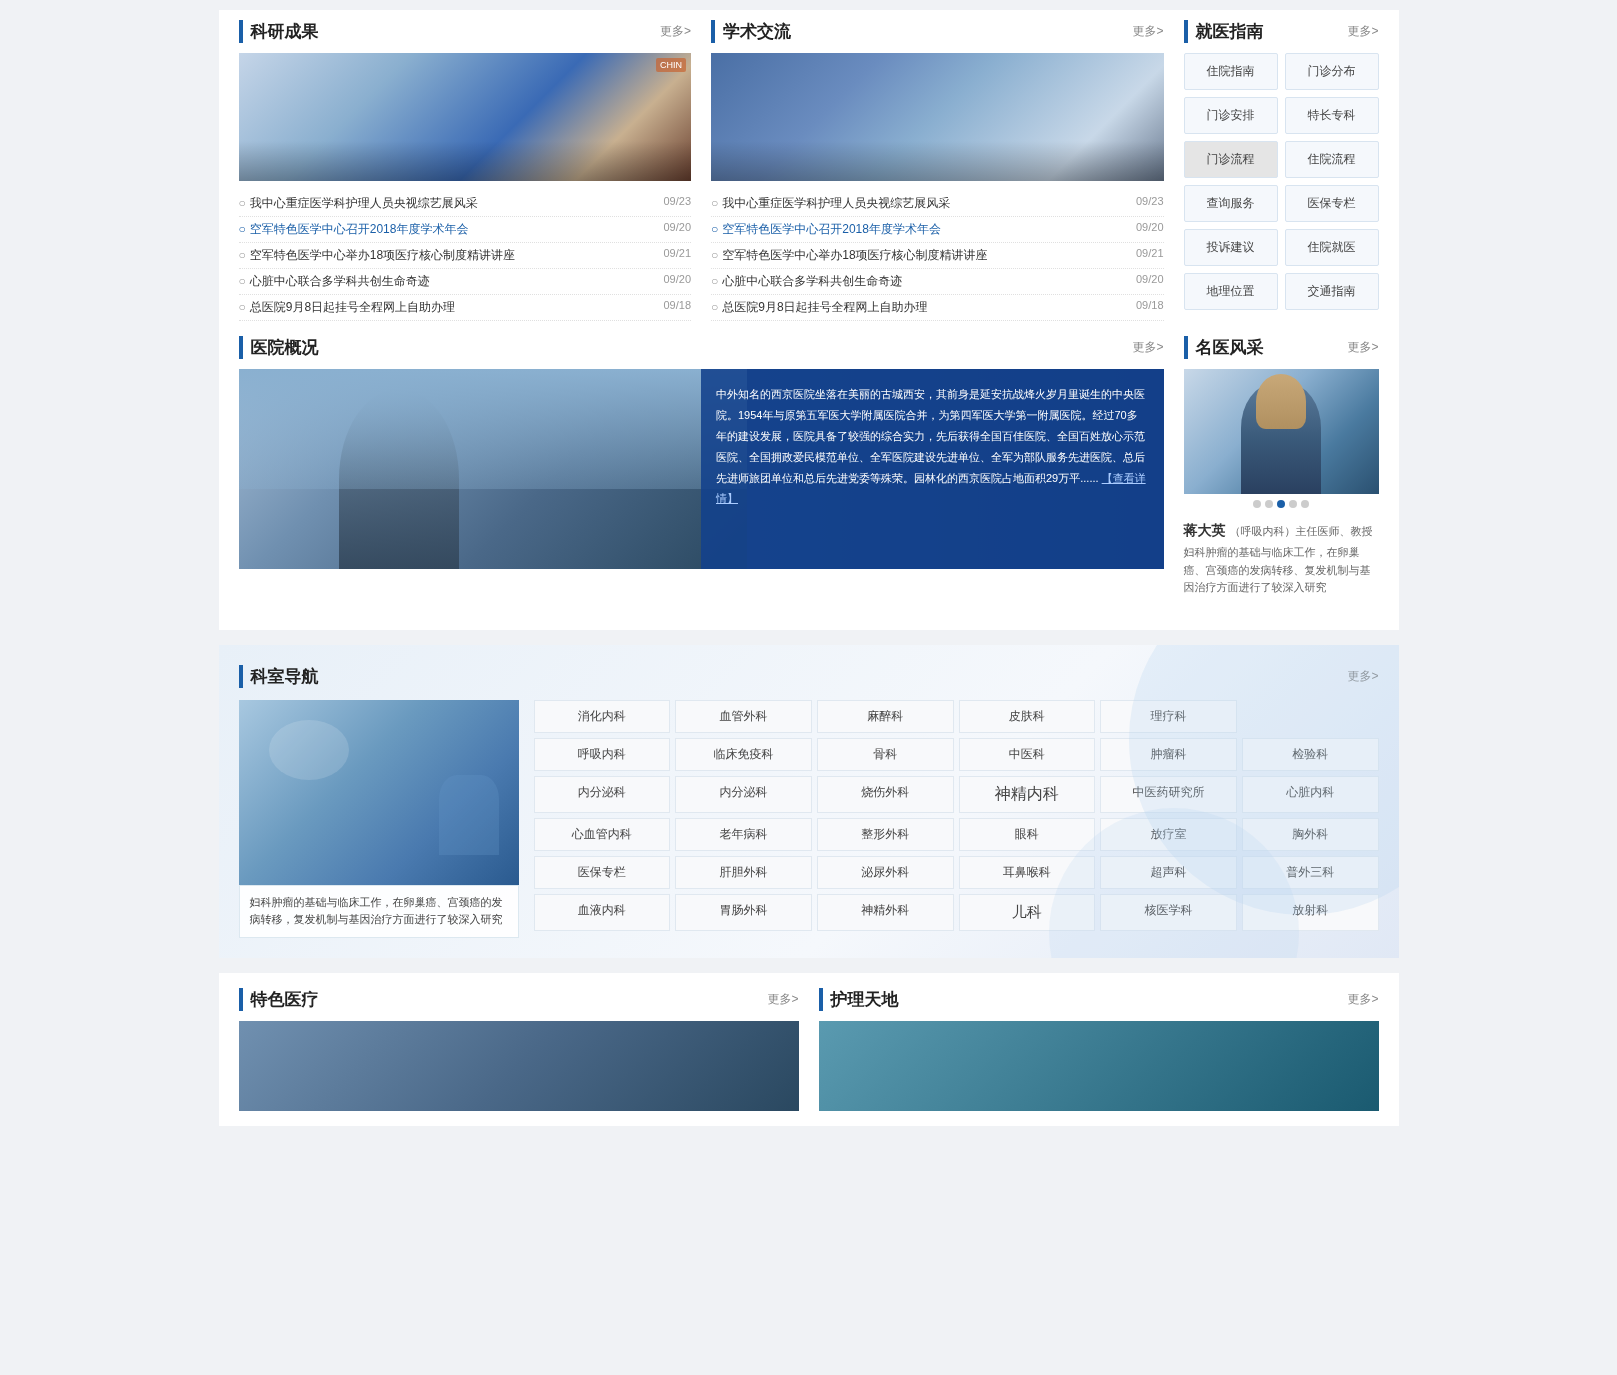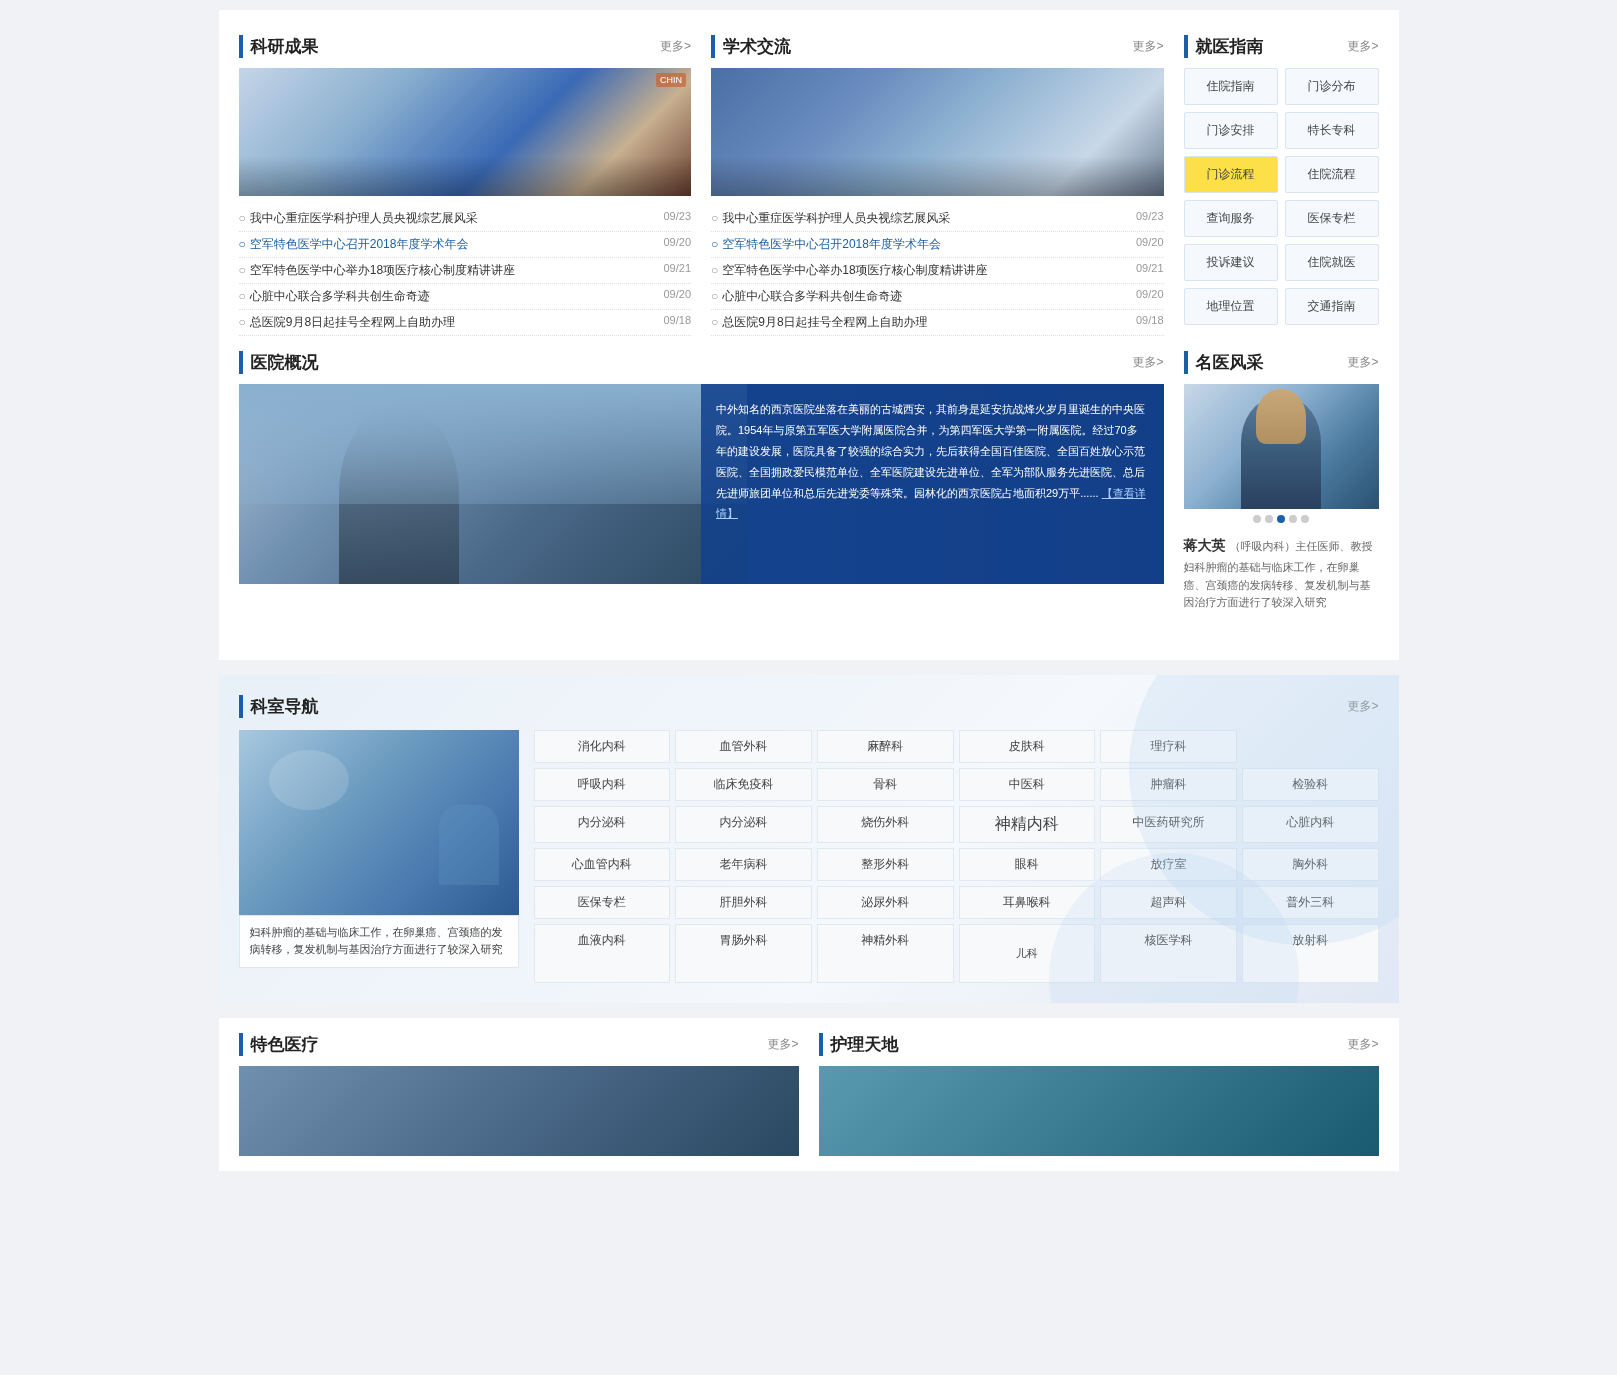--- a/index.html
+++ b/index.html
@@ -4,21 +4,21 @@
   <style>
     * { margin: 0; padding: 0; box-sizing: border-box; }
     body { font-family: 'Microsoft YaHei', SimSun, sans-serif; background: #f0f2f5; color: #333; font-size: 13px; }
 
     .section-header { display: flex; align-items: center; justify-content: space-between; margin-bottom: 12px; border-left: 4px solid #1a5fa8; padding-left: 8px; }
   </style>
 </head>
 <body>
 
 <div style="background:#f0f2f5; min-height:1375px; padding: 10px 0;">
-  <div style="max-width:1180px; margin:0 auto; background:#fff; padding: 25px 20px;">
+  <div style="max-width:1180px; margin:0 auto; background:#fff; padding: 10px 20px;">
 
     <div style="display:flex; gap:20px; margin-bottom:15px;">
 
       <div style="flex:1;">
         <div class="section-header" style="display:flex;align-items:center;justify-content:space-between;margin-bottom:10px;border-left:4px solid #1a5fa8;padding-left:8px;">
           <span style="font-size:17px;font-weight:bold;color:#222;">科研成果</span>
           <span style="font-size:12px;color:#888;cursor:pointer;">更多&gt;</span>
         </div>
         <div style="width:100%;height:128px;background:linear-gradient(135deg,#c5d5e8 0%,#8aafcf 30%,#3a6ab5 60%,#c8b090 80%,#6a4030 100%);margin-bottom:10px;position:relative;overflow:hidden;">
 
@@ -84,21 +84,21 @@
       <div style="flex:0 0 195px;">
         <div style="display:flex;align-items:center;justify-content:space-between;margin-bottom:10px;border-left:4px solid #1a5fa8;padding-left:8px;">
           <span style="font-size:17px;font-weight:bold;color:#222;">就医指南</span>
           <span style="font-size:12px;color:#888;cursor:pointer;">更多&gt;</span>
         </div>
         <div style="display:grid;grid-template-columns:1fr 1fr;gap:7px;">
           <div style="background:#f5f8fc;border:1px solid #d8e4f0;padding:9px 5px;text-align:center;font-size:12px;color:#444;cursor:pointer;border-radius:2px;">住院指南</div>
           <div style="background:#f5f8fc;border:1px solid #d8e4f0;padding:9px 5px;text-align:center;font-size:12px;color:#444;cursor:pointer;border-radius:2px;">门诊分布</div>
           <div style="background:#f5f8fc;border:1px solid #d8e4f0;padding:9px 5px;text-align:center;font-size:12px;color:#444;cursor:pointer;border-radius:2px;">门诊安排</div>
           <div style="background:#f5f8fc;border:1px solid #d8e4f0;padding:9px 5px;text-align:center;font-size:12px;color:#444;cursor:pointer;border-radius:2px;">特长专科</div>
-          <div style="background:#fde047;border:1px solid #d8e4f0;padding:9px 5px;text-align:center;font-size:12px;color:#444;cursor:pointer;border-radius:2px;">门诊流程</div>
+          <div style="background:#e5e5e5;border:1px solid #d8e4f0;padding:9px 5px;text-align:center;font-size:12px;color:#444;cursor:pointer;border-radius:2px;">门诊流程</div>
           <div style="background:#f5f8fc;border:1px solid #d8e4f0;padding:9px 5px;text-align:center;font-size:12px;color:#444;cursor:pointer;border-radius:2px;">住院流程</div>
           <div style="background:#f5f8fc;border:1px solid #d8e4f0;padding:9px 5px;text-align:center;font-size:12px;color:#444;cursor:pointer;border-radius:2px;">查询服务</div>
           <div style="background:#f5f8fc;border:1px solid #d8e4f0;padding:9px 5px;text-align:center;font-size:12px;color:#444;cursor:pointer;border-radius:2px;">医保专栏</div>
           <div style="background:#f5f8fc;border:1px solid #d8e4f0;padding:9px 5px;text-align:center;font-size:12px;color:#444;cursor:pointer;border-radius:2px;">投诉建议</div>
           <div style="background:#f5f8fc;border:1px solid #d8e4f0;padding:9px 5px;text-align:center;font-size:12px;color:#444;cursor:pointer;border-radius:2px;">住院就医</div>
           <div style="background:#f5f8fc;border:1px solid #d8e4f0;padding:9px 5px;text-align:center;font-size:12px;color:#444;cursor:pointer;border-radius:2px;">地理位置</div>
           <div style="background:#f5f8fc;border:1px solid #d8e4f0;padding:9px 5px;text-align:center;font-size:12px;color:#444;cursor:pointer;border-radius:2px;">交通指南</div>
         </div>
       </div>
     </div>
@@ -223,21 +223,21 @@
             <div style="padding:7px 4px;font-size:12px;text-align:center;background:#f8f9fb;border:1px solid #e0e8f0;cursor:pointer;color:#444;">泌尿外科</div>
             <div style="padding:7px 4px;font-size:12px;text-align:center;background:#f8f9fb;border:1px solid #e0e8f0;cursor:pointer;color:#444;">耳鼻喉科</div>
             <div style="padding:7px 4px;font-size:12px;text-align:center;background:#f8f9fb;border:1px solid #e0e8f0;cursor:pointer;color:#444;">超声科</div>
             <div style="padding:7px 4px;font-size:12px;text-align:center;background:#f8f9fb;border:1px solid #e0e8f0;cursor:pointer;color:#444;">普外三科</div>
           </div>
 
           <div style="display:grid;grid-template-columns:repeat(6,1fr);gap:5px;">
             <div style="padding:7px 4px;font-size:12px;text-align:center;background:#f8f9fb;border:1px solid #e0e8f0;cursor:pointer;color:#444;">血液内科</div>
             <div style="padding:7px 4px;font-size:12px;text-align:center;background:#f8f9fb;border:1px solid #e0e8f0;cursor:pointer;color:#444;">胃肠外科</div>
             <div style="padding:7px 4px;font-size:12px;text-align:center;background:#f8f9fb;border:1px solid #e0e8f0;cursor:pointer;color:#444;">神精外科</div>
-            <div style="padding:21px 4px;font-size:11px;text-align:center;background:#f8f9fb;border:1px solid #e0e8f0;cursor:pointer;color:#444;">儿科</div>
+            <div style="padding:8px 4px;font-size:15px;text-align:center;background:#f8f9fb;border:1px solid #e0e8f0;cursor:pointer;color:#444;">儿科</div>
             <div style="padding:7px 4px;font-size:12px;text-align:center;background:#f8f9fb;border:1px solid #e0e8f0;cursor:pointer;color:#444;">核医学科</div>
             <div style="padding:7px 4px;font-size:12px;text-align:center;background:#f8f9fb;border:1px solid #e0e8f0;cursor:pointer;color:#444;">放射科</div>
           </div>
         </div>
       </div>
     </div>
   </div>
 
   <div style="height:15px;background:#f0f2f5;"></div>
 

